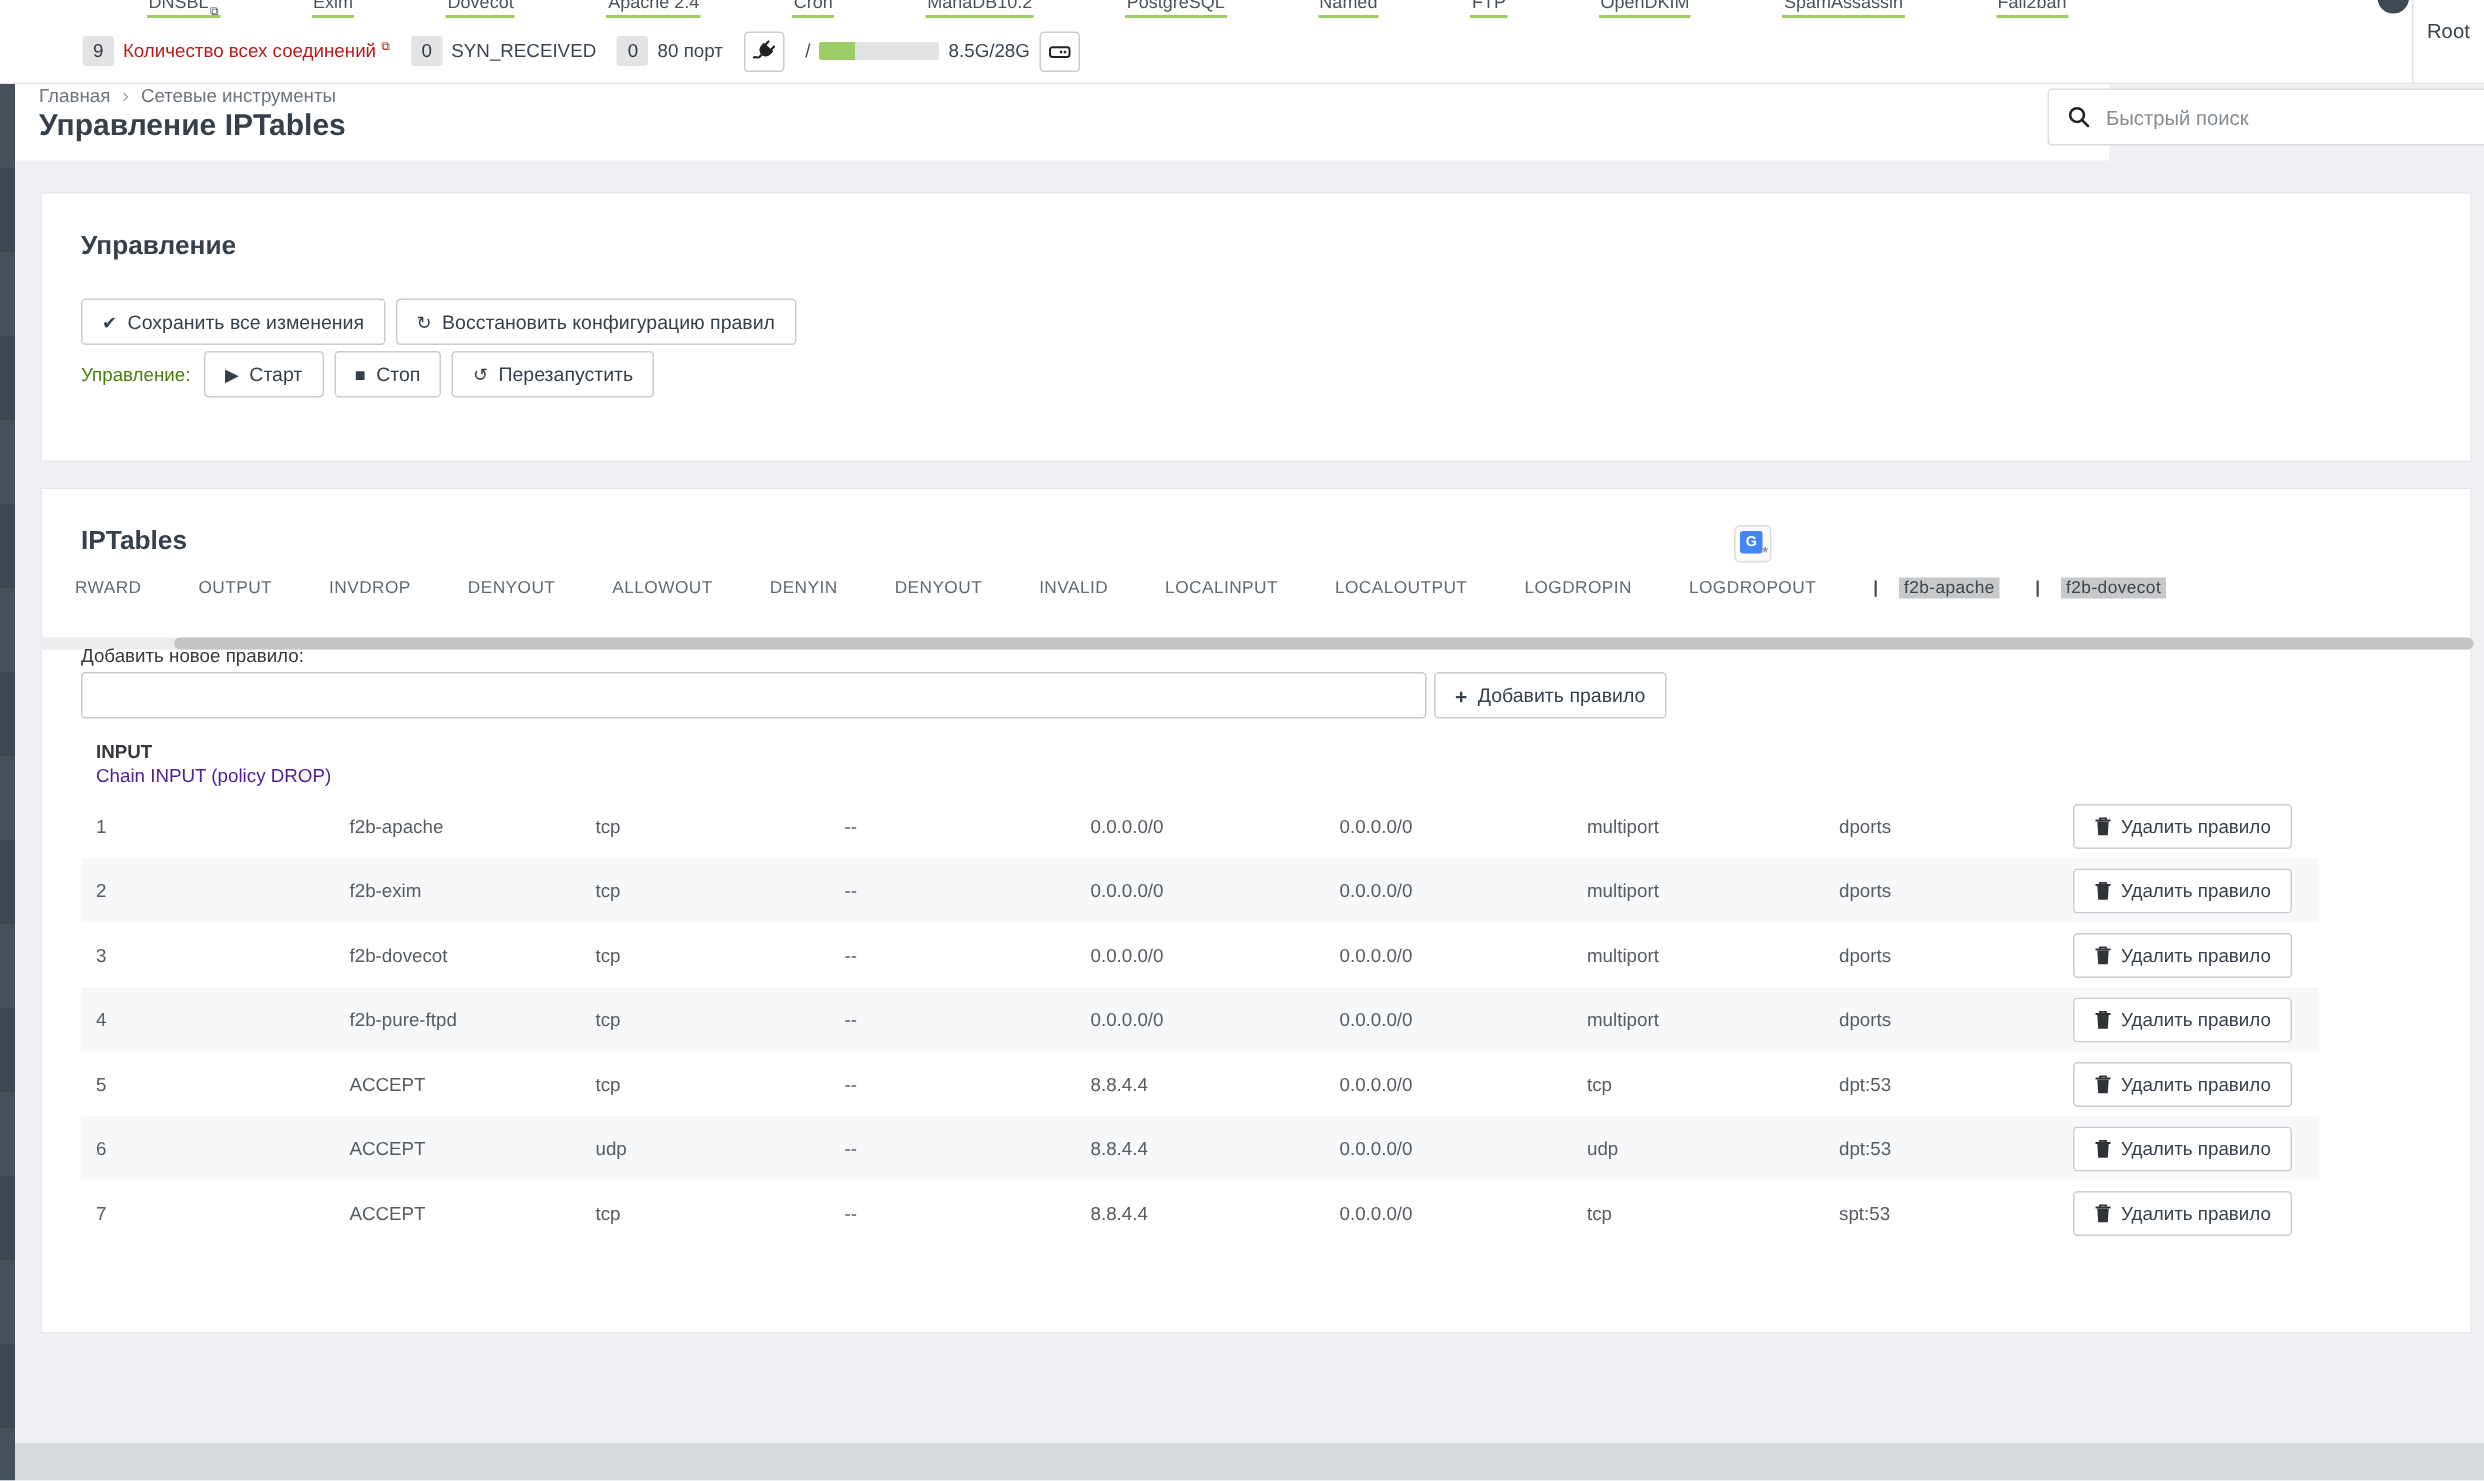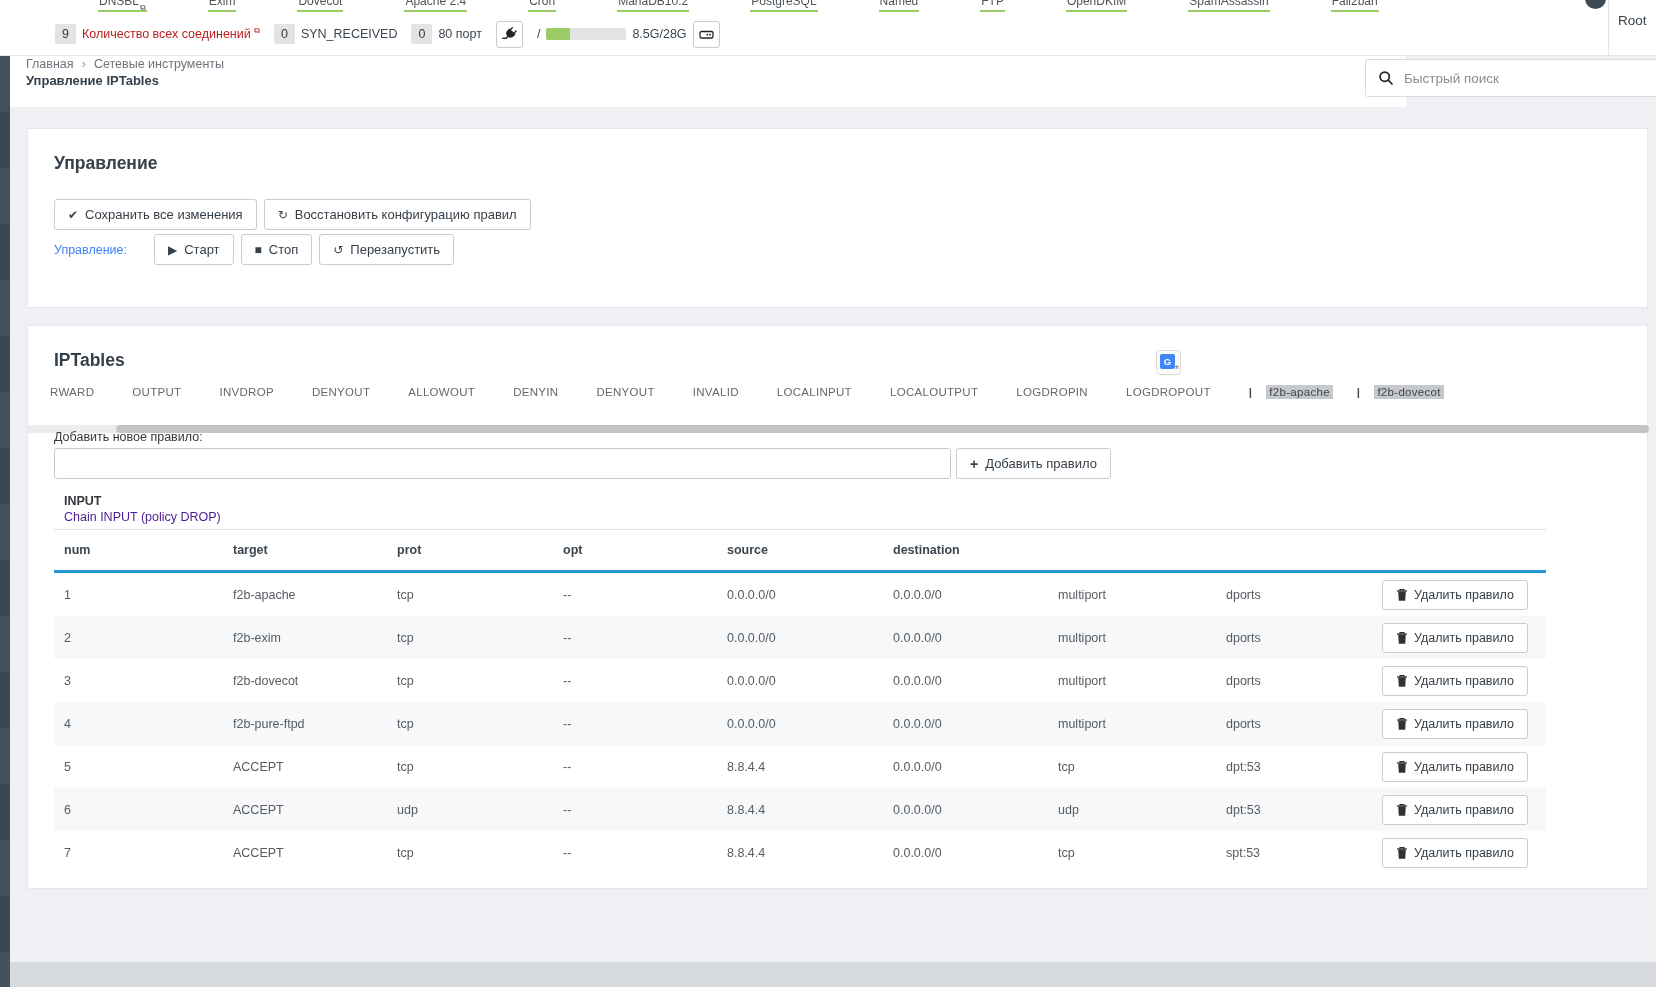--- a/index.html
+++ b/index.html
@@ -28,36 +28,36 @@
   .rootname { position:absolute; left:1618px; top:13px; font-size:13.5px; color:#3a4249; }
 
   
   .sidebar { position:absolute; left:0; top:56px; width:10px; height:931px; z-index:6;
     background:repeating-linear-gradient(180deg,#45525e 0 56px,#3b4853 56px 112px); }
 
   
   .subheader { position:absolute; left:0; top:45px; width:1406px; height:62px; background:#fff; }
   .breadcrumb { position:absolute; left:26px; top:11px; font-size:12.5px; color:#6d747c; display:flex; gap:8px; align-items:center; }
   .crumb-sep { color:#9aa0a6; font-size:13px; }
-  .pagetitle { position:absolute; left:26px; top:28px; font-size:13px; font-weight:700; color:#36404a; }
+  .pagetitle { position:absolute; left:26px; top:28px; font-size:20px; font-weight:700; color:#36404a; }
   .search { position:absolute; left:1365px; top:14px; width:300px; height:38px; background:#fff; border:1px solid #d9dcdf; border-radius:3px; display:flex; align-items:center; padding:0 12px; gap:10px; }
   .search input { border:none; outline:none; font-size:13.5px; color:#3d454d; flex:1; font-family:inherit; background:transparent; }
   .search input::placeholder { color:#868d93; }
 
   
   .panel { position:absolute; left:27px; width:1621px; background:#fff; border:1px solid #e4e7eb; }
   .panel-mgmt { top:128px; height:180px; }
   .panel-ipt  { top:325px; height:564px; }
   .panel h2 { position:absolute; left:26px; top:24px; font-size:17.5px; font-weight:700; color:#36404a; }
 
   .btn { display:inline-flex; align-items:center; gap:7px; height:31px; padding:0 13px; background:#fff; border:1px solid #c9ccd0; border-radius:3px; font-size:13px; color:#36404a; cursor:pointer; font-family:inherit; white-space:nowrap; }
   .btn .bicon { font-size:12px; line-height:1; }
   .row1 { position:absolute; left:26px; top:70px; display:flex; gap:7px; }
   .row2 { position:absolute; left:26px; top:105px; display:flex; gap:7px; align-items:center; }
-  .ctl-label { font-size:12.5px; color:#3b82f6; margin-right:20px; }
+  .ctl-label { font-size:12.5px; color:#4d7c0f; margin-right:2px; }
 
   
   .gt-btn { position:absolute; left:1128px; top:24px; width:25px; height:25px; background:#fbfbfb; border:1px solid #dcdcdc; border-radius:4px; cursor:pointer; }
   .gt-g { position:absolute; left:3px; top:3px; width:15px; height:15px; background:#4285f4; border-radius:2px; color:#fff; font-size:9.5px; font-weight:700; display:flex; align-items:center; justify-content:center; }
   .gt-star { position:absolute; right:1px; bottom:-1px; font-size:11px; color:#777; }
 
   
   .tabs { position:absolute; left:0; top:57px; width:1437px; height:18px; display:flex; gap:38px; align-items:center; padding-left:22px; overflow:hidden; font-size:11.5px; color:#5f6a72; letter-spacing:.3px; white-space:nowrap; }
   .tab { cursor:pointer; }
   .f2bwrap { display:inline-flex; align-items:center; }
@@ -250,29 +250,20 @@
     <input class="add-input" type="text" style="">
     <button class="btn add-btn">
       <span class="bicon">+</span>
       <span>Добавить правило</span>
     </button>
 
     <div class="chain-name">INPUT</div>
     <div class="chain-desc">Chain INPUT (policy DROP)</div>
 
     <div class="table">
-      <div class="thead">
-
-      <div class="th">num</div>
-          <div class="th">target</div>
-          <div class="th">prot</div>
-          <div class="th">opt</div>
-          <div class="th">source</div>
-          <div class="th">destination</div>
-        </div>
       <div class="tbody">
 
           <div class="tr">
             <div class="td">1</div>
             <div class="td">f2b-apache</div>
             <div class="td">tcp</div>
             <div class="td">--</div>
             <div class="td">0.0.0.0/0</div>
             <div class="td">0.0.0.0/0</div>
             <div class="td">multiport</div>

